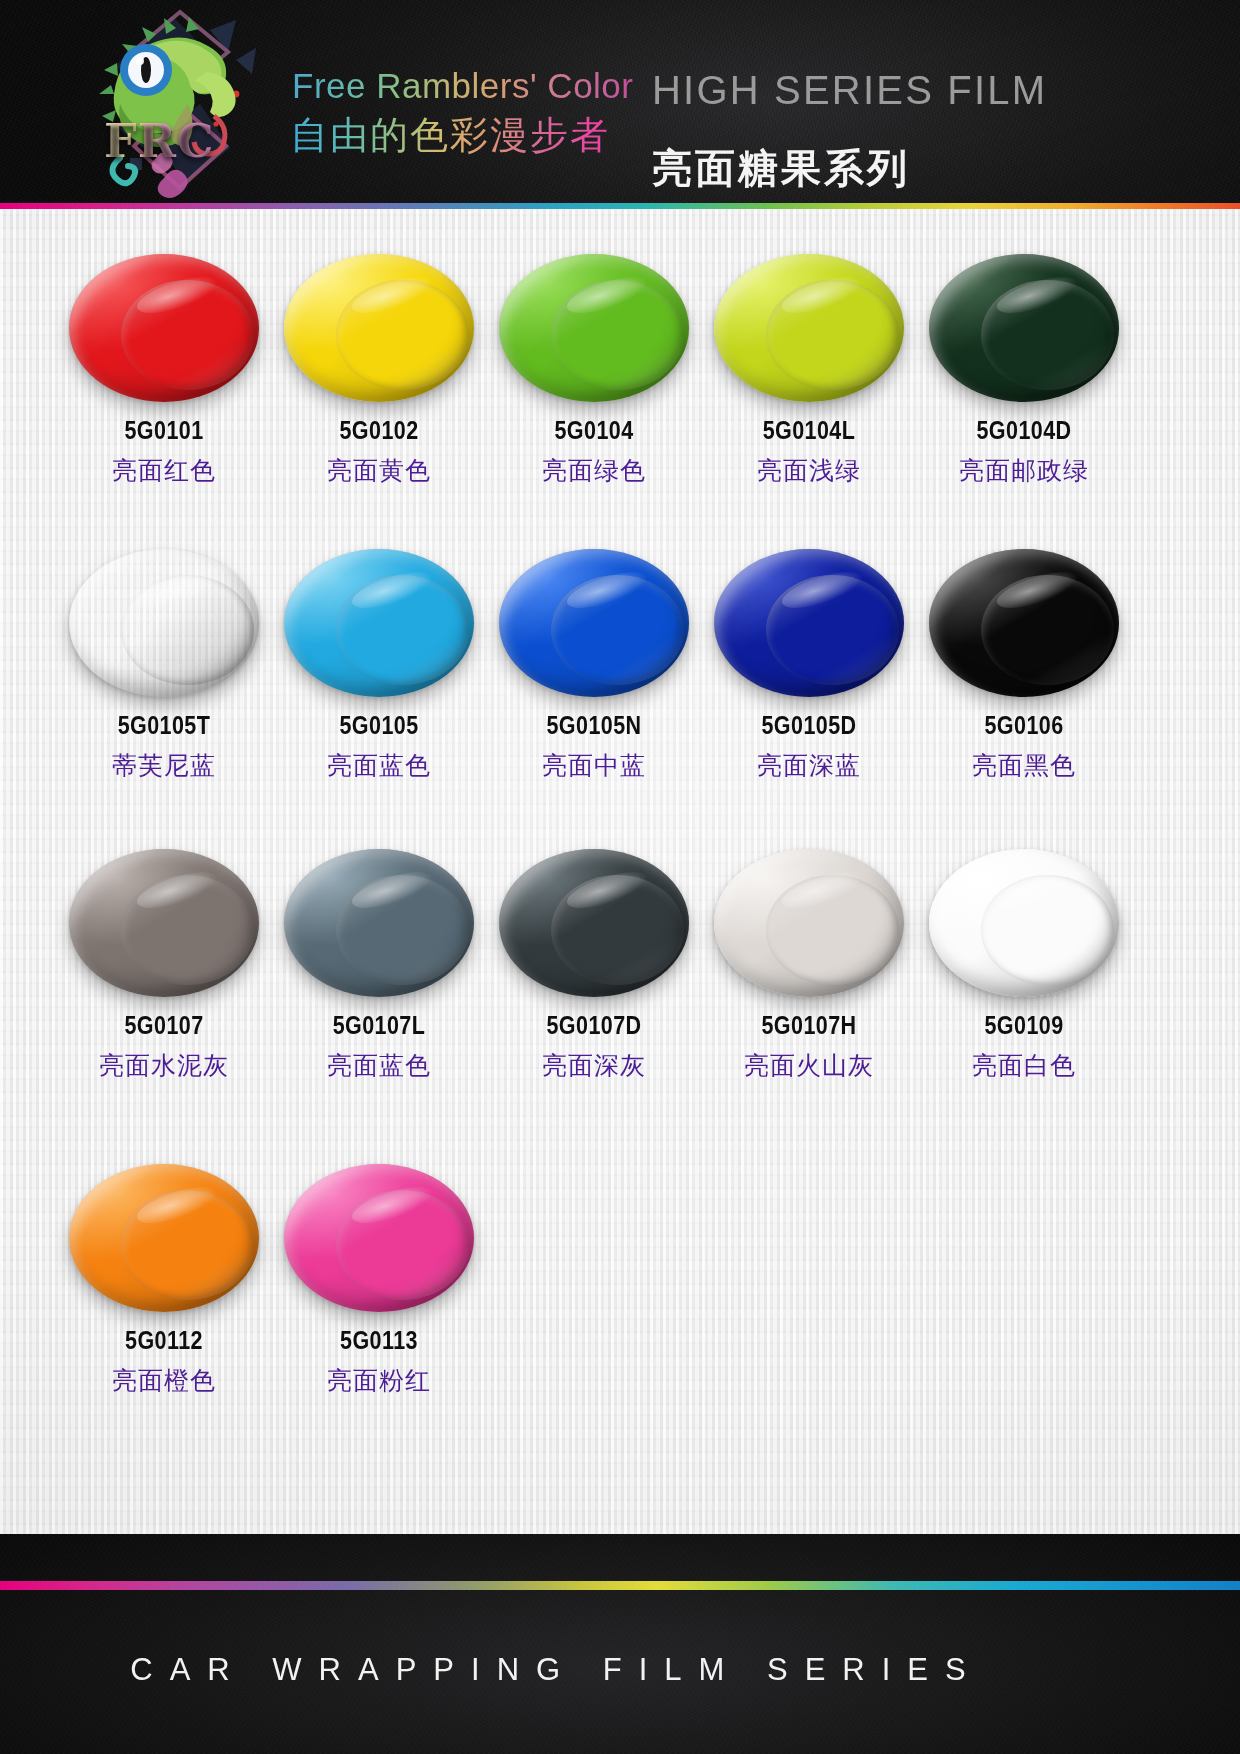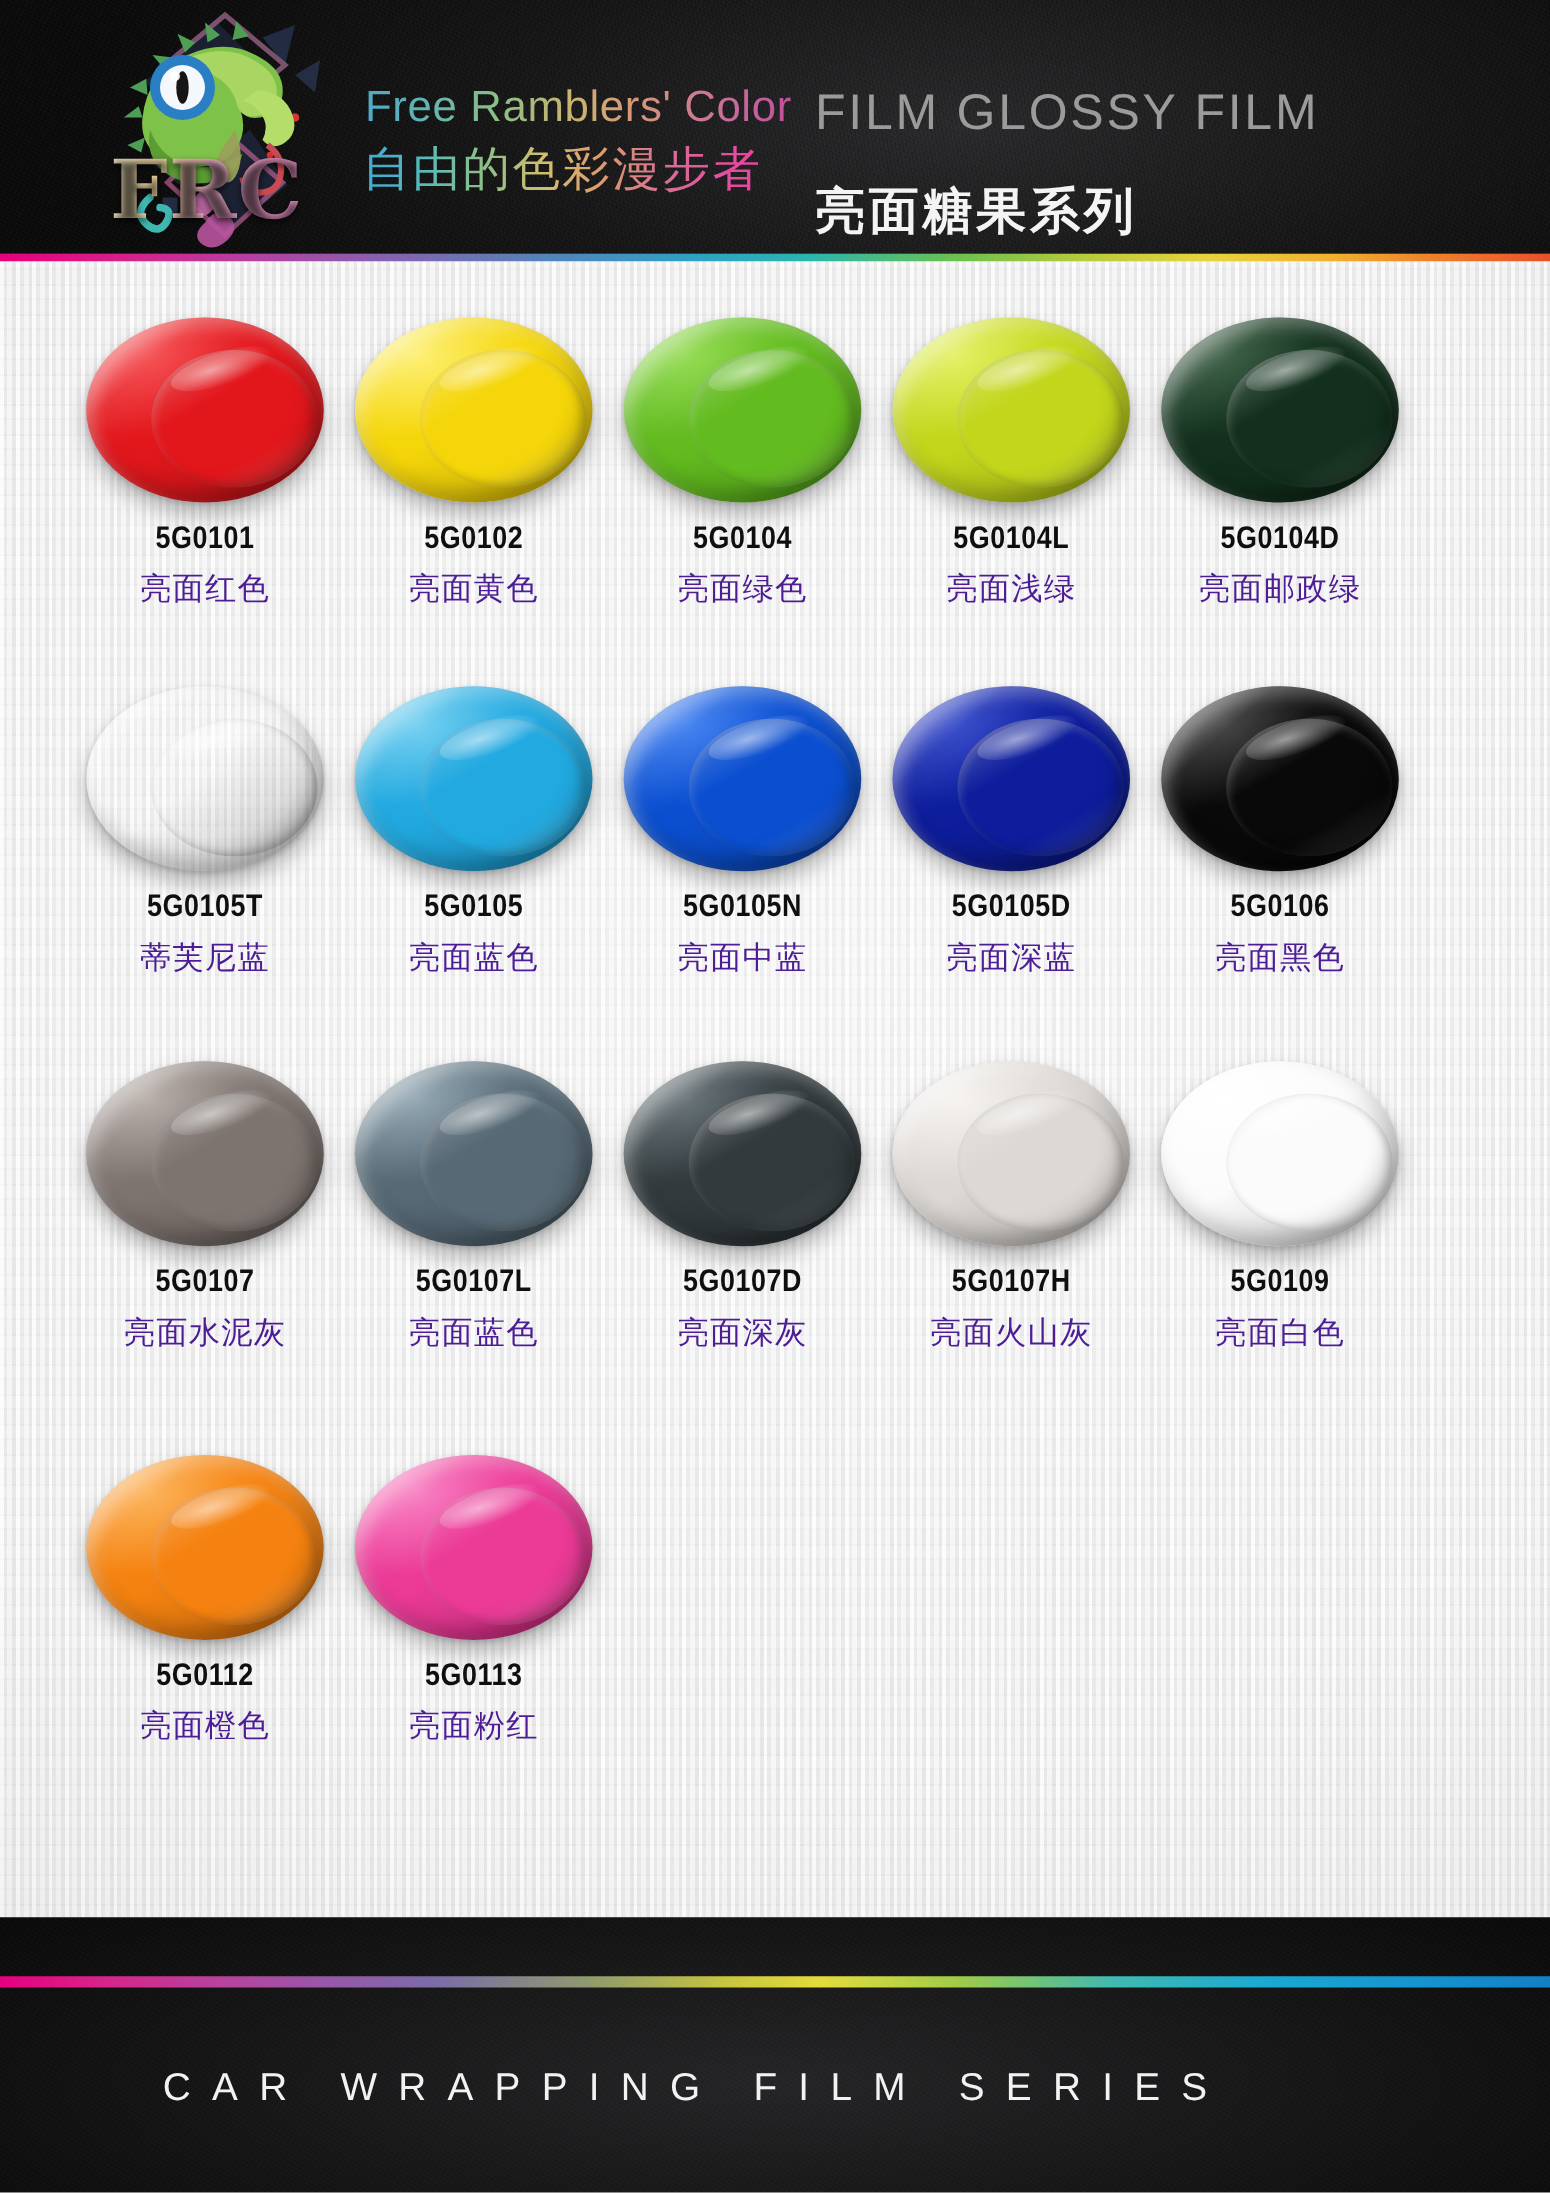--- a/index.html
+++ b/index.html
@@ -20,23 +20,23 @@
     position:absolute;inset:0;opacity:.5;
     background-image:
       repeating-linear-gradient(27deg, rgba(255,255,255,.035) 0 1px, transparent 1px 3px),
       repeating-linear-gradient(-63deg, rgba(255,255,255,.03) 0 1px, transparent 1px 4px),
       repeating-linear-gradient(80deg, rgba(0,0,0,.25) 0 1px, transparent 1px 3px);
   }
   
   .logo-wrap{position:absolute;left:60px;top:8px;width:240px;height:195px;}
   .logo-wrap svg{position:absolute;left:0;top:0;}
   .logo-frc{
-    position:absolute;left:28px;top:106px;
+    position:absolute;left:44px;top:106px;
     font-family:"DejaVu Serif","Liberation Serif",serif;
-    font-weight:bold;font-size:65px;letter-spacing:1px;
+    font-weight:bold;font-size:46px;letter-spacing:1px;
     background:linear-gradient(100deg,#efe7c4 0%,#f2d7a4 25%,#e8a9c4 55%,#d98fb8 80%,#c77fae 100%);
     -webkit-background-clip:text;background-clip:text;color:transparent;
     text-shadow:0 3px 5px rgba(0,0,0,.65);
   }
   .brand-en{
     position:absolute;left:292px;top:66px;
     font-size:35px;font-weight:normal;letter-spacing:.5px;
     font-family:"Liberation Sans",sans-serif;
     background:linear-gradient(92deg,#4fa8c8 0%,#63b6b0 16%,#8fbf85 32%,#c9b471 48%,#d79a76 62%,#cc7a92 78%,#c45f9e 92%,#c04f96 100%);
     -webkit-background-clip:text;background-clip:text;color:transparent;
@@ -240,21 +240,21 @@
 
       <path d="M128 96 q8 20 2 34 q-5 12 -14 6 q-8 -6 -2 -18 q6 -12 14 -22 Z" fill="#9aa05a" opacity=".95"></path>
       <path d="M104 170 q10 -14 20 -4 q8 8 -2 18 q-12 11 -22 2 q-6 -7 4 -16 Z" fill="#b9549e" opacity=".9"></path>
       <path d="M96 150 q6 -10 14 -2 q6 7 -2 14 q-9 7 -15 0 q-4 -6 3 -12 Z" fill="#cf72b2" opacity=".85"></path>
     </svg>
     <div class="logo-frc">FRC</div>
   </div>
 
   <div class="brand-en">Free Ramblers' Color</div>
   <div class="brand-cn">自由的色彩漫步者</div>
-  <div class="series-en">FILM GLOSSY FILM</div>
+  <div class="series-en">HIGH SERIES FILM</div>
   <div class="series-cn">亮面糖果系列</div>
 </div>
 <div class="hdr-rainbow"></div>
 
 <div class="board">
   <div class="board-tex"></div>
   <div class="board-vig"></div>
   <div class="grid" id="swatch-grid">
       <div class="cell" style="left: 40px; top: 45px;">
         <div class="blob">

